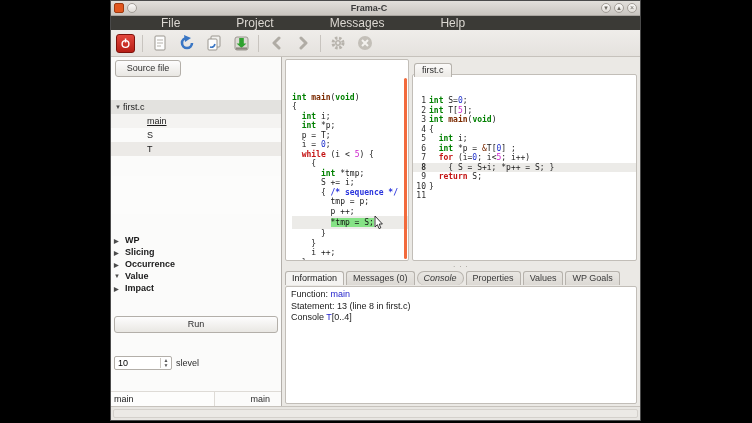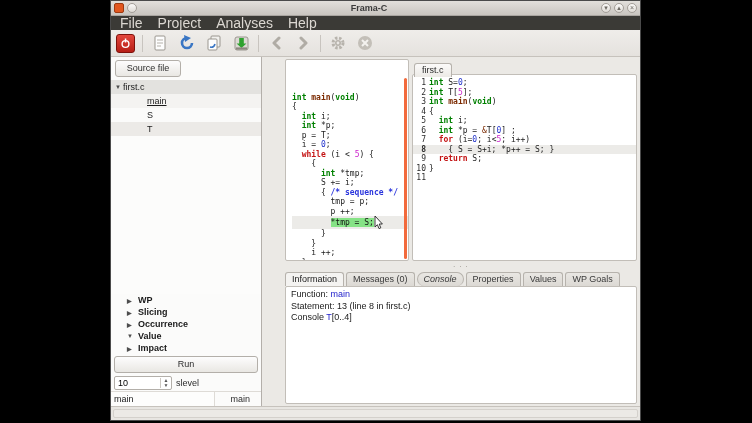--- a/index.html
+++ b/index.html
@@ -12,46 +12,46 @@
   .titlebar { height:15px; background:linear-gradient(#e2dfdb,#c9c5c0); border-bottom:1px solid #a9a5a0;
               display:flex; align-items:center; padding:0 3px; gap:3px; flex:0 0 auto; }
   .app-icon { width:10px; height:10px; background:#e2571f; border-radius:2px; border:1px solid #9c3a12; }
   .tb-circle { width:10px; height:10px; border-radius:50%; background:linear-gradient(#fbfaf9,#dedad5);
                border:1px solid #a49f99; font-size:7px; line-height:8px; text-align:center; color:#6e6a64; }
   .win-title { flex:1; text-align:center; font-size:9px; font-weight:bold; color:#3a3a3a; }
 
   
   .menubar { height:14px; background:#3b3a36; display:flex; align-items:center; gap:15px;
              padding:0 9px; flex:0 0 auto; }
-  .menu-item { font-size:14px; color:#dcd8d2; cursor:default; }
+  .menu-item { font-size:12px; color:#dcd8d2; cursor:default;margin-left:41px; }
 
   
   .toolbar { height:27px; background:linear-gradient(#efedea,#e5e2de); border-bottom:1px solid #c6c2bc;
              display:flex; align-items:center; padding:0 5px; gap:7px; flex:0 0 auto; }
   .tb-btn { width:20px; height:20px; display:flex; align-items:center; justify-content:center; }
   .tb-sep { width:1px; height:17px; background:#c8c4bf; }
   .power-btn { width:19px; height:19px; background:linear-gradient(#e3473d,#b71f16); border:1px solid #7e120c;
                border-radius:3px; display:flex; align-items:center; justify-content:center; }
 
   
   .content { position:relative; flex:1 1 auto; min-height:0; }
 
   
-  .left-panel { position:absolute; left:0; top:0; bottom:0; width:151px; background:#fbfbfa;
-                border-right:1px solid #b3afaa; display:flex; flex-direction:column; }
+  .left-panel { position:absolute; left:0; top:0; bottom:0; width:171px; background:#fbfbfa;
+                border-right:1px solid #b3afaa; display:flex; flex-direction:column;gap:20px; }
   .srcfile-btn { margin:3px 0 3px 4px; width:66px; height:17px; font-size:9px; color:#2f2f2f;
                  background:linear-gradient(#fdfdfd,#e9e7e3); border:1px solid #b3afa9; border-radius:3px;
                  text-align:center; line-height:15px; }
   .tree-row { height:14px; display:flex; align-items:center; font-size:9px; color:#1c1c1c; }
   .tree-arrow { width:8px; margin-left:4px; font-size:6px; color:#4d4d4d; }
   .tree-ind { padding-left:24px; }
   .tree-sel { text-decoration:underline; }
   .left-fill { flex:1 1 auto; background:#fcfcfb; }
   .an-row { height:12px; display:flex; align-items:center; font-size:9px; font-weight:bold; color:#1a1a1a;
-            padding-left:16px; gap:4px; background:#fbfbfa; }
+            padding-left:3px; gap:4px; background:#fbfbfa; }
   .an-arrow { font-size:6px; color:#4d4d4d; width:7px; }
   .run-btn { margin:2px 3px; height:17px; background:linear-gradient(#fdfdfd,#e9e7e3);
              border:1px solid #b3afa9; border-radius:3px; font-size:9px; color:#2c2c2c;
              text-align:center; line-height:15px; }
   .slevel-row { height:16px; display:flex; align-items:center; padding:0 3px; gap:4px; }
   .spinbox { width:58px; height:14px; border:1px solid #b3afa9; border-radius:2px; background:#fff;
              display:flex; align-items:center; }
   .spinbox input { flex:1; border:0; outline:0; font-size:9px; padding-left:3px; width:40px;
                    font-family:"Liberation Sans",sans-serif; background:transparent; }
   .spin-arrows { width:11px; border-left:1px solid #ccc8c2; font-size:5px; line-height:5px;
@@ -66,21 +66,21 @@
   .code-font { font-family:"DejaVu Sans Mono", monospace; font-size:8px; line-height:9.5px; white-space:pre; }
   .mid-pane { position:absolute; left:174px; top:2px; width:124px; height:202px; background:#fff;
               border:1px solid #c2beb8; border-radius:2px; overflow:hidden; padding:4px 0 0 6px; }
   .mid-scrollbar { position:absolute; right:1px; top:18px; bottom:1px; width:3px;
                    border-radius:2px; }
   .src-pane { position:absolute; left:301px; top:2px; right:3px; height:202px; }
   .src-tab { display:inline-block; margin-left:2px; padding:1px 7px 2px 7px; font-size:9px; color:#2c2c2c;
              background:linear-gradient(#fbfaf9,#eceae6); border:1px solid #b6b2ac; border-bottom:0;
              border-radius:3px 3px 0 0; position:relative; z-index:2; }
   .src-box { position:absolute; left:0; right:0; top:15px; bottom:0; background:#fff;
-             border:1px solid #c2beb8; border-radius:2px; padding-top:3px; overflow:hidden; }
+             border:1px solid #c2beb8; border-radius:2px; padding-top:21px; overflow:hidden; }
   .code-line { min-height:9.5px; }
   .row-hl { background:#ecebe8; }
   .lineno { display:inline-block; width:16px; text-align:right; color:#2c2c2c; padding-right:3px; }
   .lineno-b { font-weight:bold; }
   .sg-p { color:#1a1a1a; }
   .sg-ty { color:#008000; font-weight:bold; }
   .sg-kw { color:#c41414; font-weight:bold; }
   .sg-fn { color:#7b2a00; font-weight:bold; }
   .sg-n1 { color:#2233cc; }
   .sg-n2 { color:#cc22cc; }
@@ -89,21 +89,21 @@
   .sg-hl { background:#86e386; color:#111; }
   .cursor-svg { display:inline-block; vertical-align:-4px; margin-left:0px; }
 
   
   .split-h { position:absolute; left:174px; right:3px; top:206px; height:8px; display:flex;
              align-items:center; justify-content:center; }
   .split-dots { font-size:7px; color:#9a968f; letter-spacing:1px; line-height:4px; }
 
   
   .bottom-pane { position:absolute; left:174px; right:3px; top:214px; bottom:2px; }
-  .btabs { display:flex; gap:2px; height:15px; align-items:center; }
+  .btabs { display:flex; gap:2px; height:15px; align-items:flex-start; }
   .btab { padding:1px 6px 2px 6px; font-size:9px; color:#3a3a3a; background:linear-gradient(#e9e7e3,#dcd9d4);
           border:1px solid #b6b2ac; border-bottom:0; border-radius:3px 3px 0 0; }
   .btab-active { background:#f4f3f1; color:#1a1a1a; position:relative; z-index:2; }
   .btab-italic { font-style:italic;border-radius:7px; }
   .info-box { position:absolute; left:0; right:0; top:15px; bottom:0; background:#fff;
               border:1px solid #c2beb8; border-radius:2px; padding:2px 5px; overflow:hidden; }
   .info-line { font-size:9px; line-height:11.5px; color:#1c1c1c; }
   .sg-lnk { color:#2222cc; }
 
   
@@ -120,21 +120,21 @@
     <span class="tb-circle"></span>
     <span class="win-title">Frama-C</span>
     <span class="tb-circle">▾</span>
     <span class="tb-circle">▴</span>
     <span class="tb-circle">×</span>
   </div>
 
   <div class="menubar" id="menubar">
       <span class="menu-item">File</span>
       <span class="menu-item">Project</span>
-      <span class="menu-item">Analyses</span>
+      <span class="menu-item">Messages</span>
       <span class="menu-item">Help</span>
     </div>
 
   <div class="toolbar">
     <span class="power-btn">
       <svg width="11" height="11" viewBox="0 0 11 11">
           <circle cx="5.5" cy="6" r="3.4" fill="none" stroke="#fff" stroke-width="1.4"></circle>
           <rect x="4.8" y="0.5" width="1.5" height="4" fill="#fff"></rect>
         </svg>
     </span>

